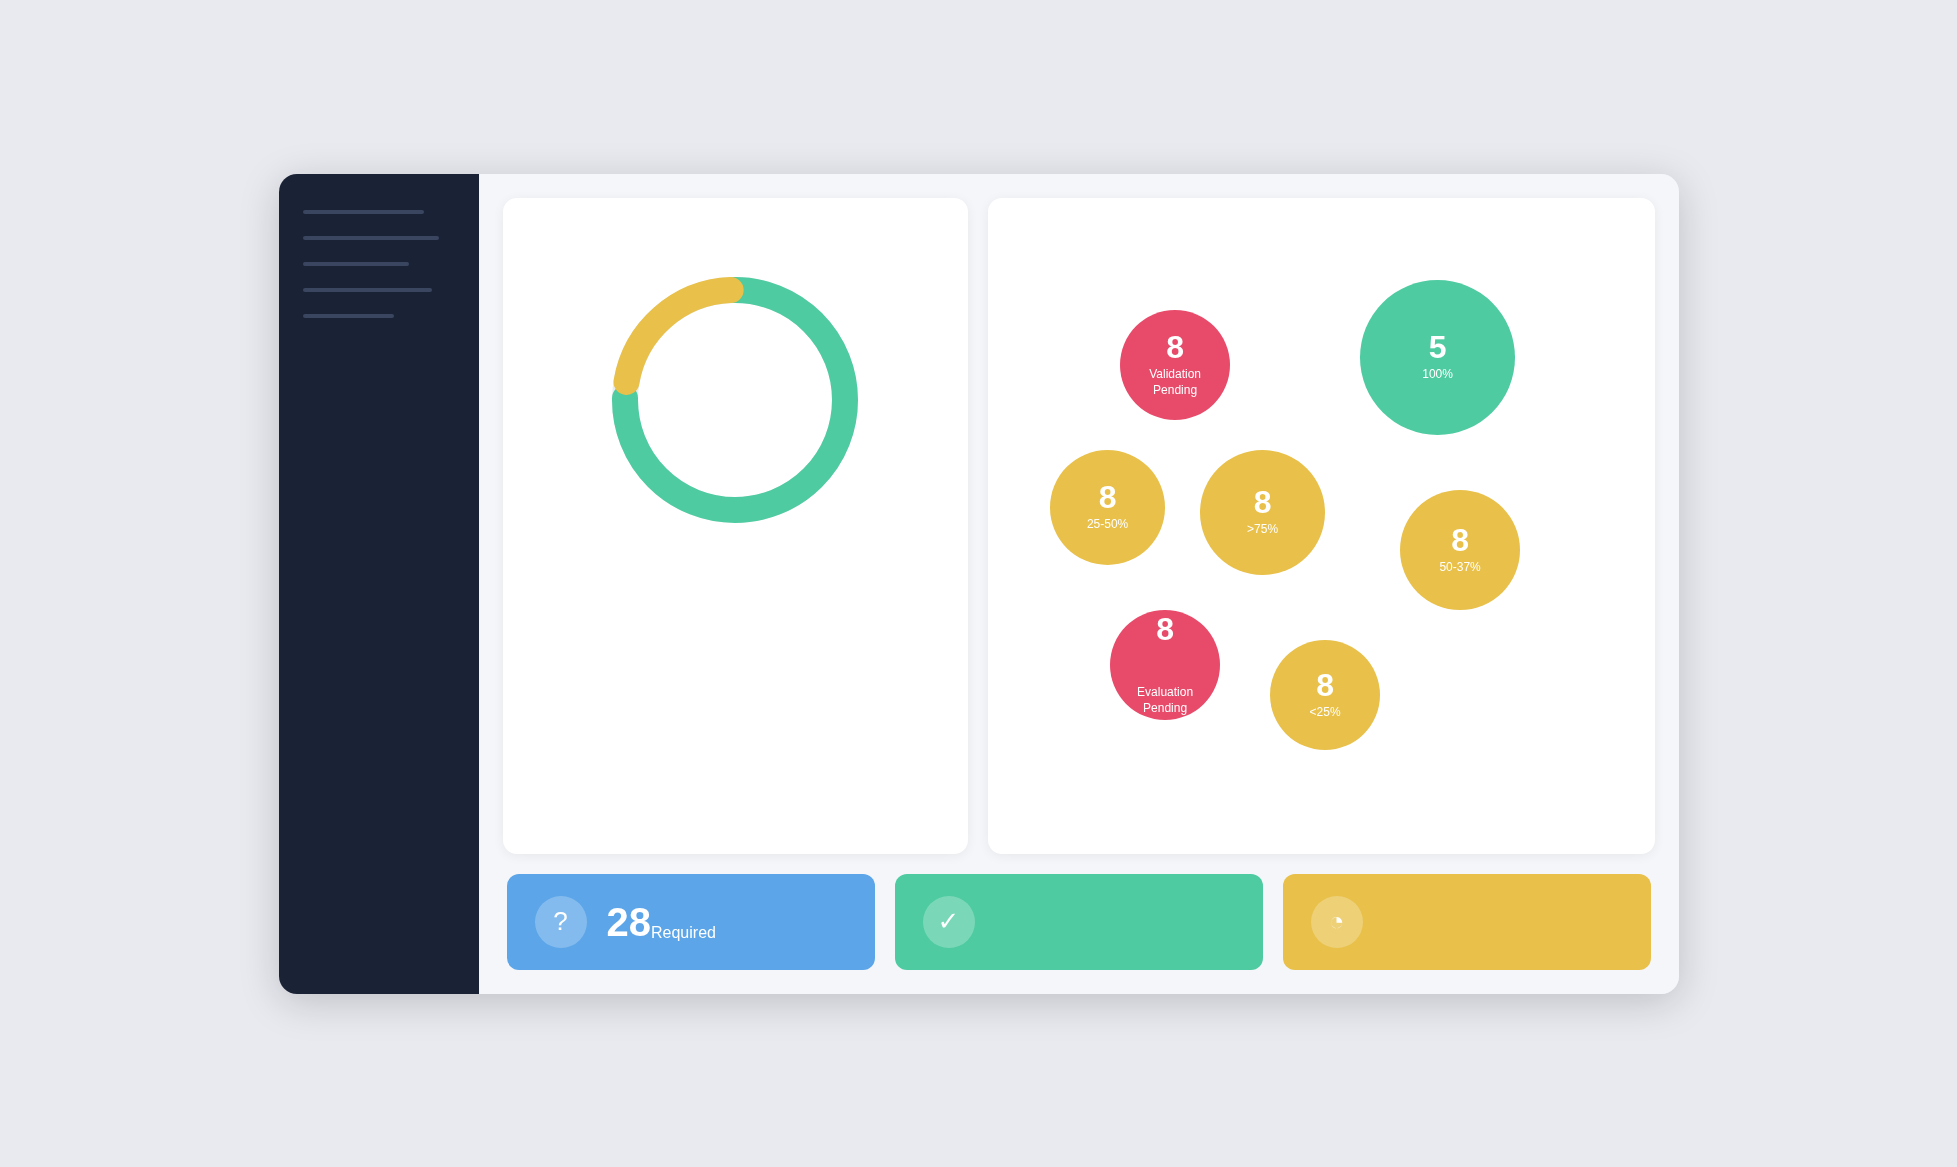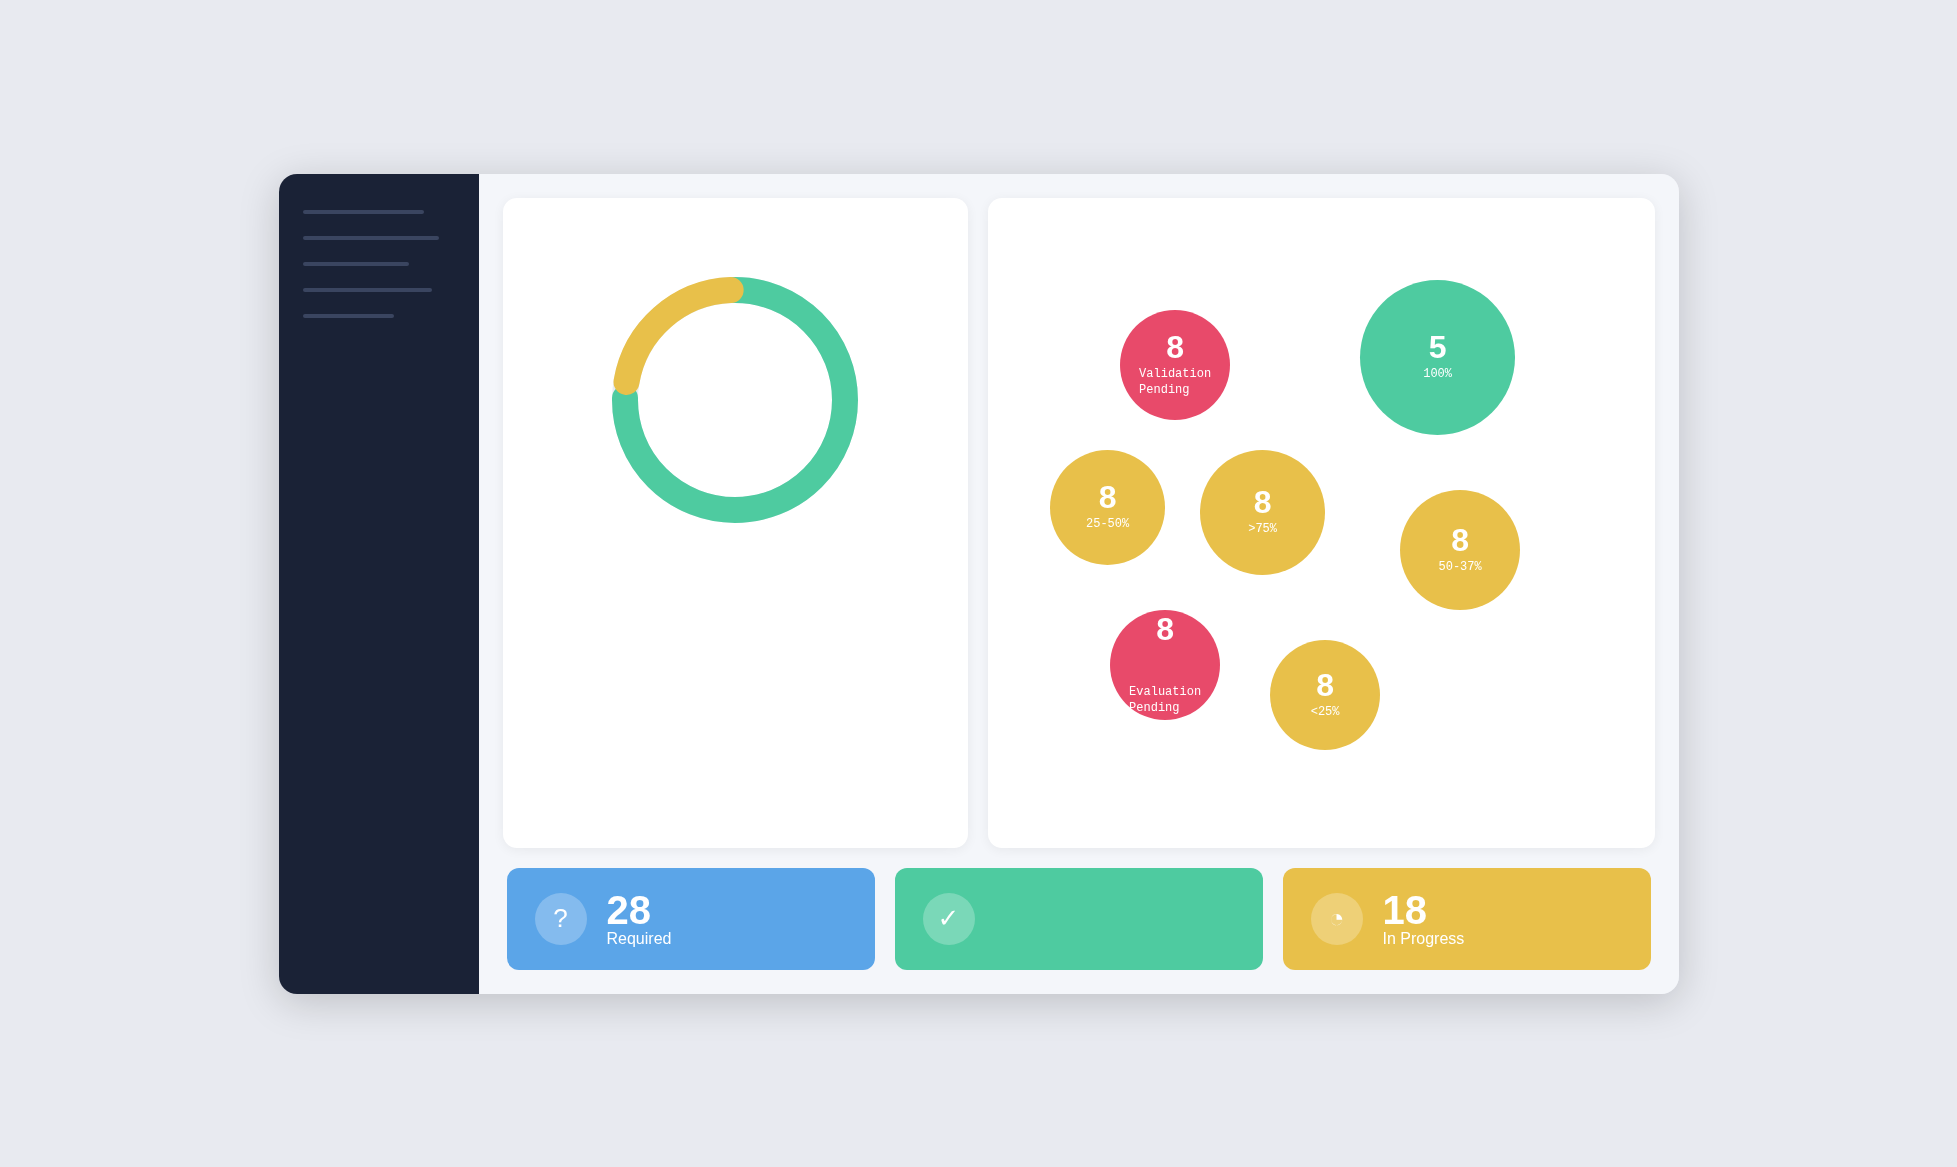--- a/index.html
+++ b/index.html
@@ -141,25 +141,24 @@
       font-weight: 700;
     }
 
     .bubble .bubble-num {
       font-size: 32px;
       line-height: 1;
     }
 
     .bubble .bubble-label {
       font-size: 12px;
-      text-align: left;
+      text-align: center;
       margin-top: 4px;
       font-weight: 500;
       line-height: 1.3;
-      font-family: Liberation Mono, monospace;
     }
 
     
     .bottom-stats {
       display: flex;
       gap: 20px;
       padding: 0 4px;
     }
 
     .stat-card {
@@ -179,22 +178,21 @@
       background: rgba(255,255,255,0.25);
       display: flex;
       align-items: center;
       justify-content: center;
       font-size: 26px;
       flex-shrink: 0;
     }
 
     .stat-info {
       display: flex;
-      flex-direction: column;
-      align-items: flex-start;
+      align-items: flex-end;
       flex: 1;
     }
 
     .stat-number {
       font-size: 40px;
       font-weight: 700;
       line-height: 1;
     }
 
     .stat-label {
@@ -283,21 +281,17 @@
           <div class="stat-info">
             <div class="stat-number">28</div>
             <div class="stat-label">Required</div>
           </div>
         </div>
         <div class="stat-card" style="background: rgb(78, 203, 160);">
           <div class="stat-icon">✓</div>
         </div>
         <div class="stat-card" style="background: rgb(232, 192, 74);">
           <div class="stat-icon">◔</div>
-          <div class="stat-info">
-            <div class="stat-number">18</div>
-            <div class="stat-label">In Progress</div>
-          </div>
         </div>
       </div>
 
   </div>
 </div>
 
 </body></html>

